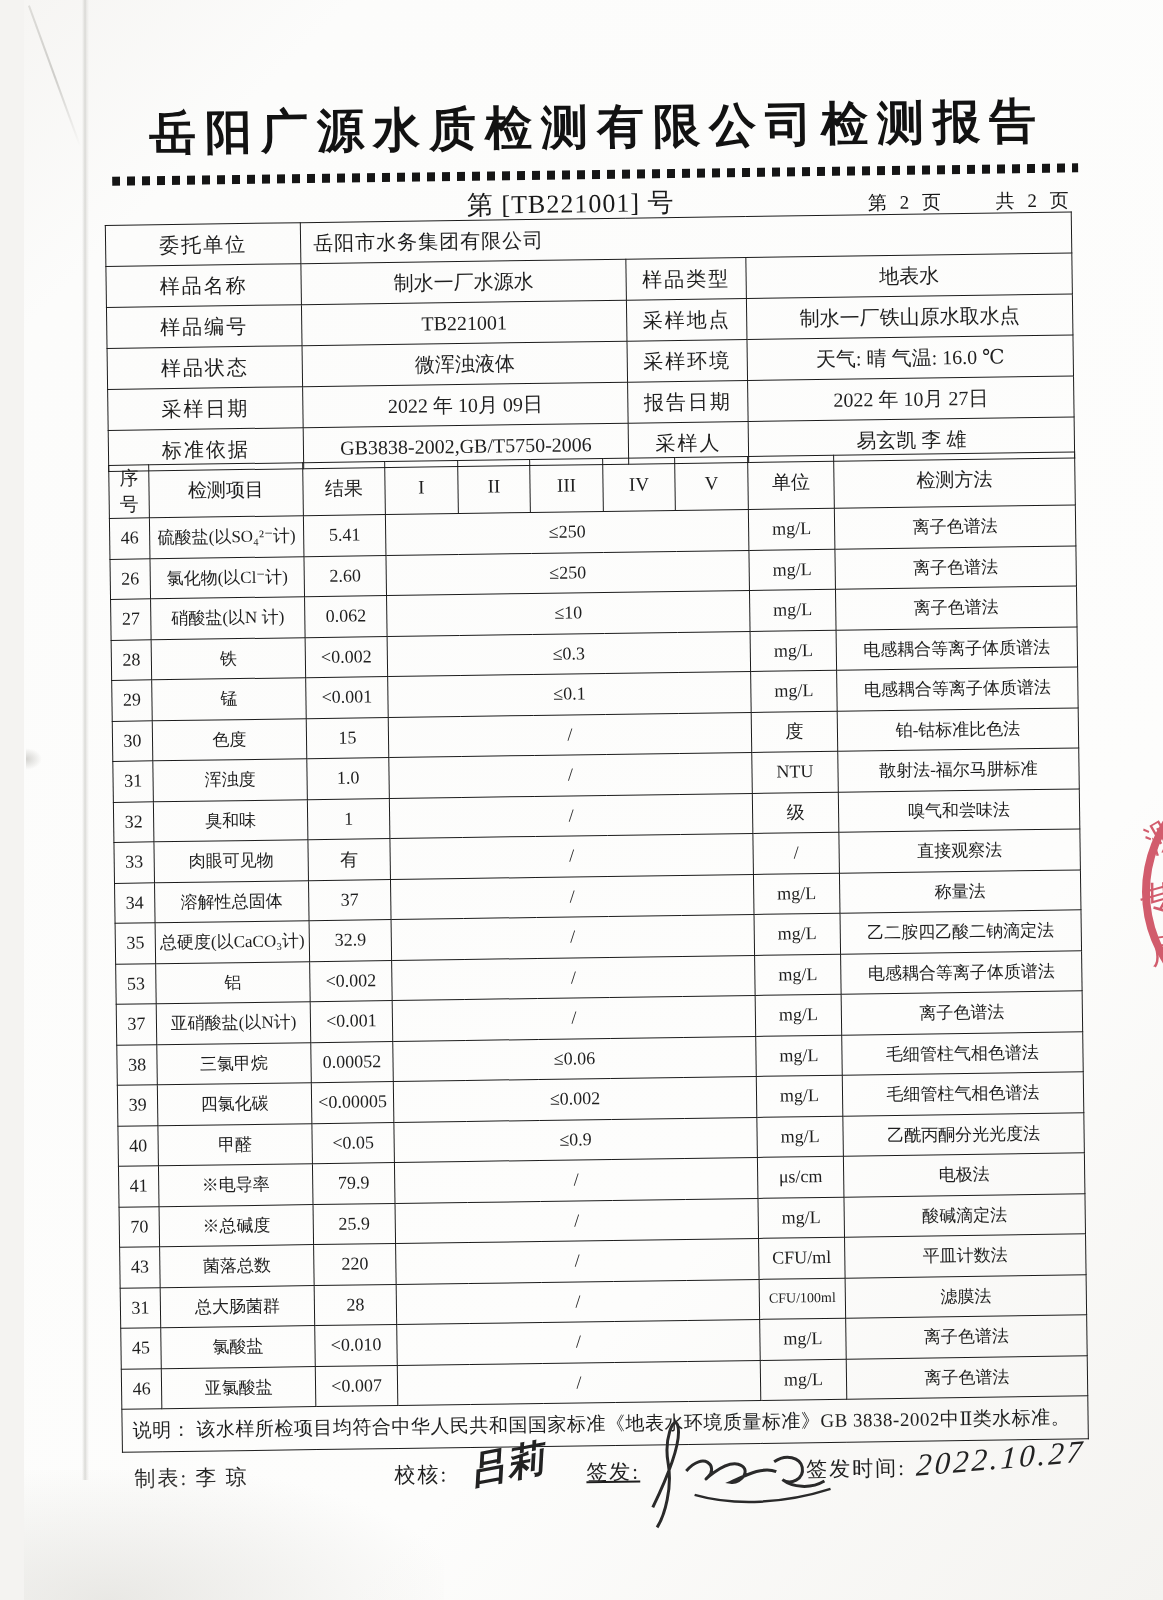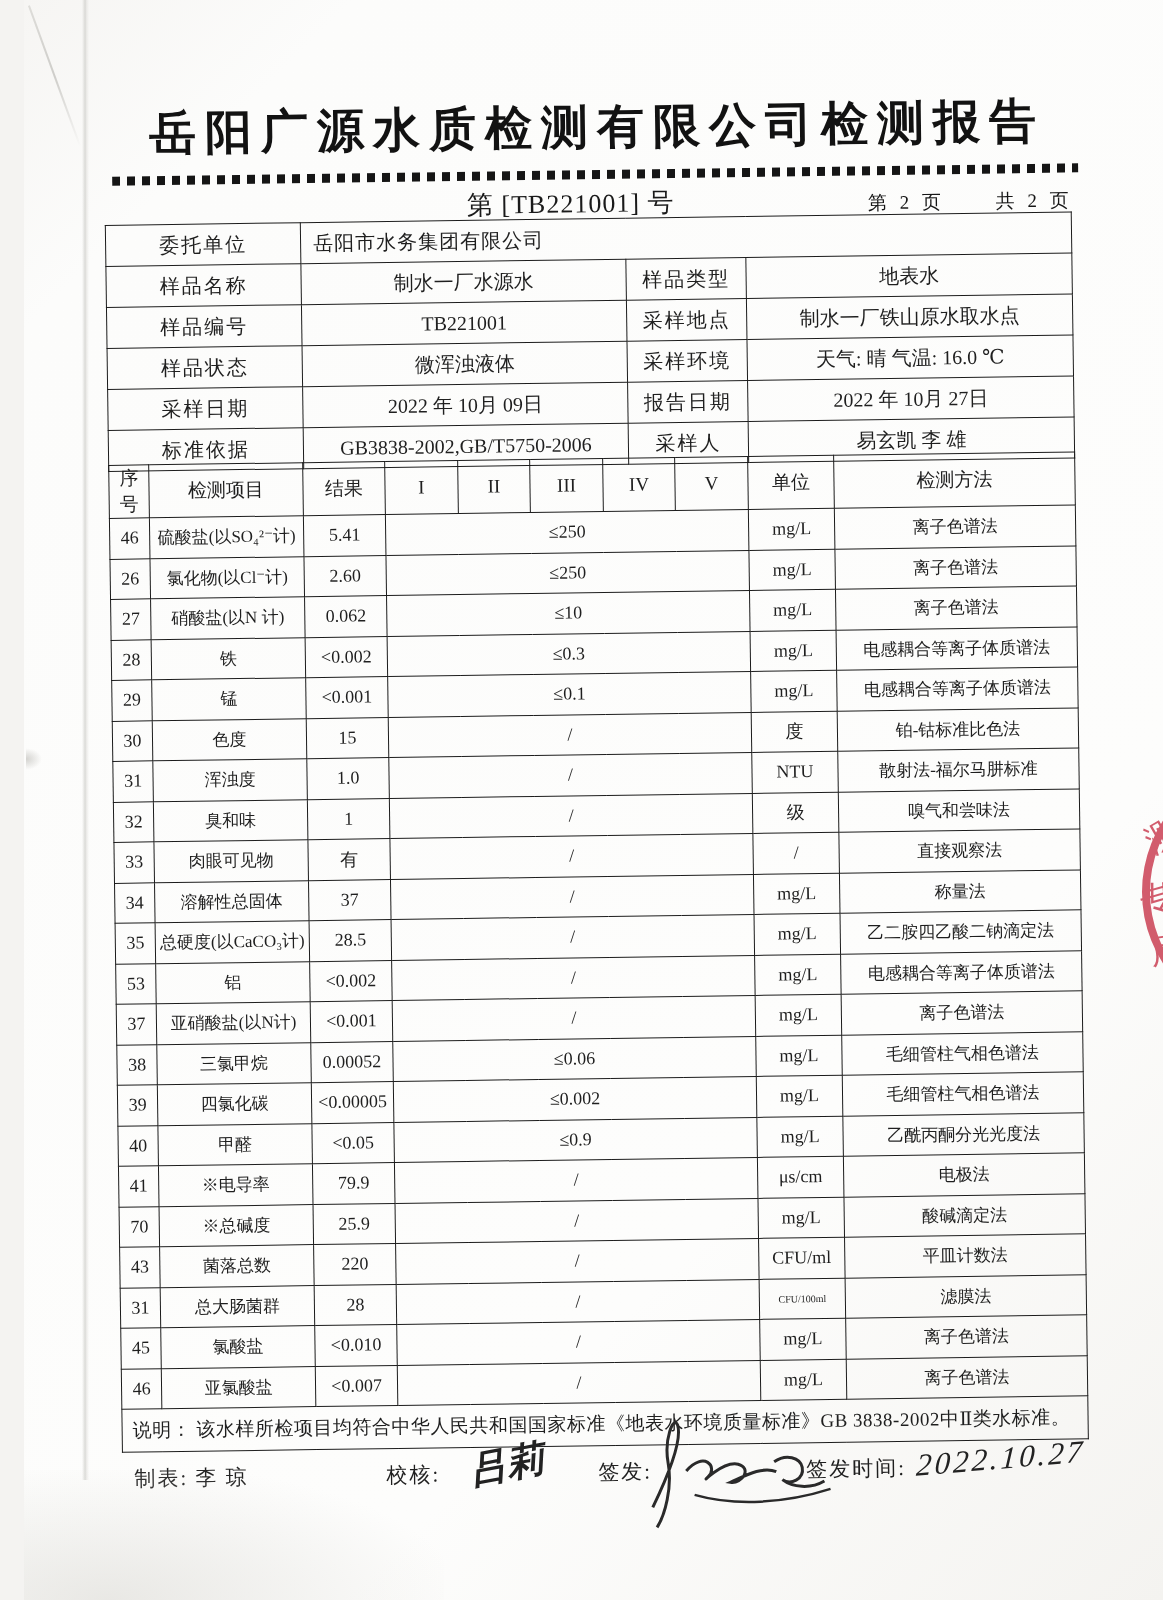--- a/index.html
+++ b/index.html
@@ -78,33 +78,33 @@
   .info-table td{height:40px;}
   .info-table .lab{letter-spacing:2px;}
   .info-table .val-left{text-align:left;padding-left:12px;letter-spacing:1px;}
   .main-table{
     position:absolute;left:88px;top:458px;width:966px;
     font-size:18px;
   }
   .main-table thead th{height:33px;font-size:19px;}
   .main-table tbody td{height:39.5px;}
   .main-table .item{font-size:17px;}
-  .main-table .unit-sm{font-size:10px;text-align:center;}
+  .main-table .unit-sm{font-size:14px;text-align:center;}
   .main-table td.note-cell{
     text-align:left;padding:8px 4px 8px 10px;font-size:19px;letter-spacing:.5px;height:auto;
   }
   
   .sign-row{
     position:absolute;left:100px;top:1452px;width:980px;height:60px;
     font-size:21px;letter-spacing:2px;white-space:nowrap;
   }
   .sig-label{position:absolute;top:6px;}
   .lbl-prepared{left:0;}
-  .lbl-checked{left:252px;}
-  .lbl-issued{left:464px;}
+  .lbl-checked{left:260px;}
+  .lbl-issued{left:452px;text-decoration:underline;}
   .lbl-issuetime{left:672px;}
   .hand{
     font-style:italic;color:#222;
     font-family:"Liberation Serif","DejaVu Serif",serif;
   }
   .hand-checked{
     position:absolute;left:334px;top:-14px;font-size:38px;
     transform:rotate(-10deg);font-weight:bold;letter-spacing:0;
   }
   .hand-date{
@@ -282,21 +282,21 @@
             <td>34</td>
             <td class="item">溶解性总固体</td>
             <td>37</td>
             <td colspan="5">/</td>
             <td>mg/L</td>
             <td class="item">称量法</td>
           </tr>
           <tr>
             <td>35</td>
             <td class="item">总硬度(以CaCO₃计)</td>
-            <td>28.5</td>
+            <td>32.9</td>
             <td colspan="5">/</td>
             <td>mg/L</td>
             <td class="item">乙二胺四乙酸二钠滴定法</td>
           </tr>
           <tr>
             <td>53</td>
             <td class="item">铝</td>
             <td>&lt;0.002</td>
             <td colspan="5">/</td>
             <td>mg/L</td>

